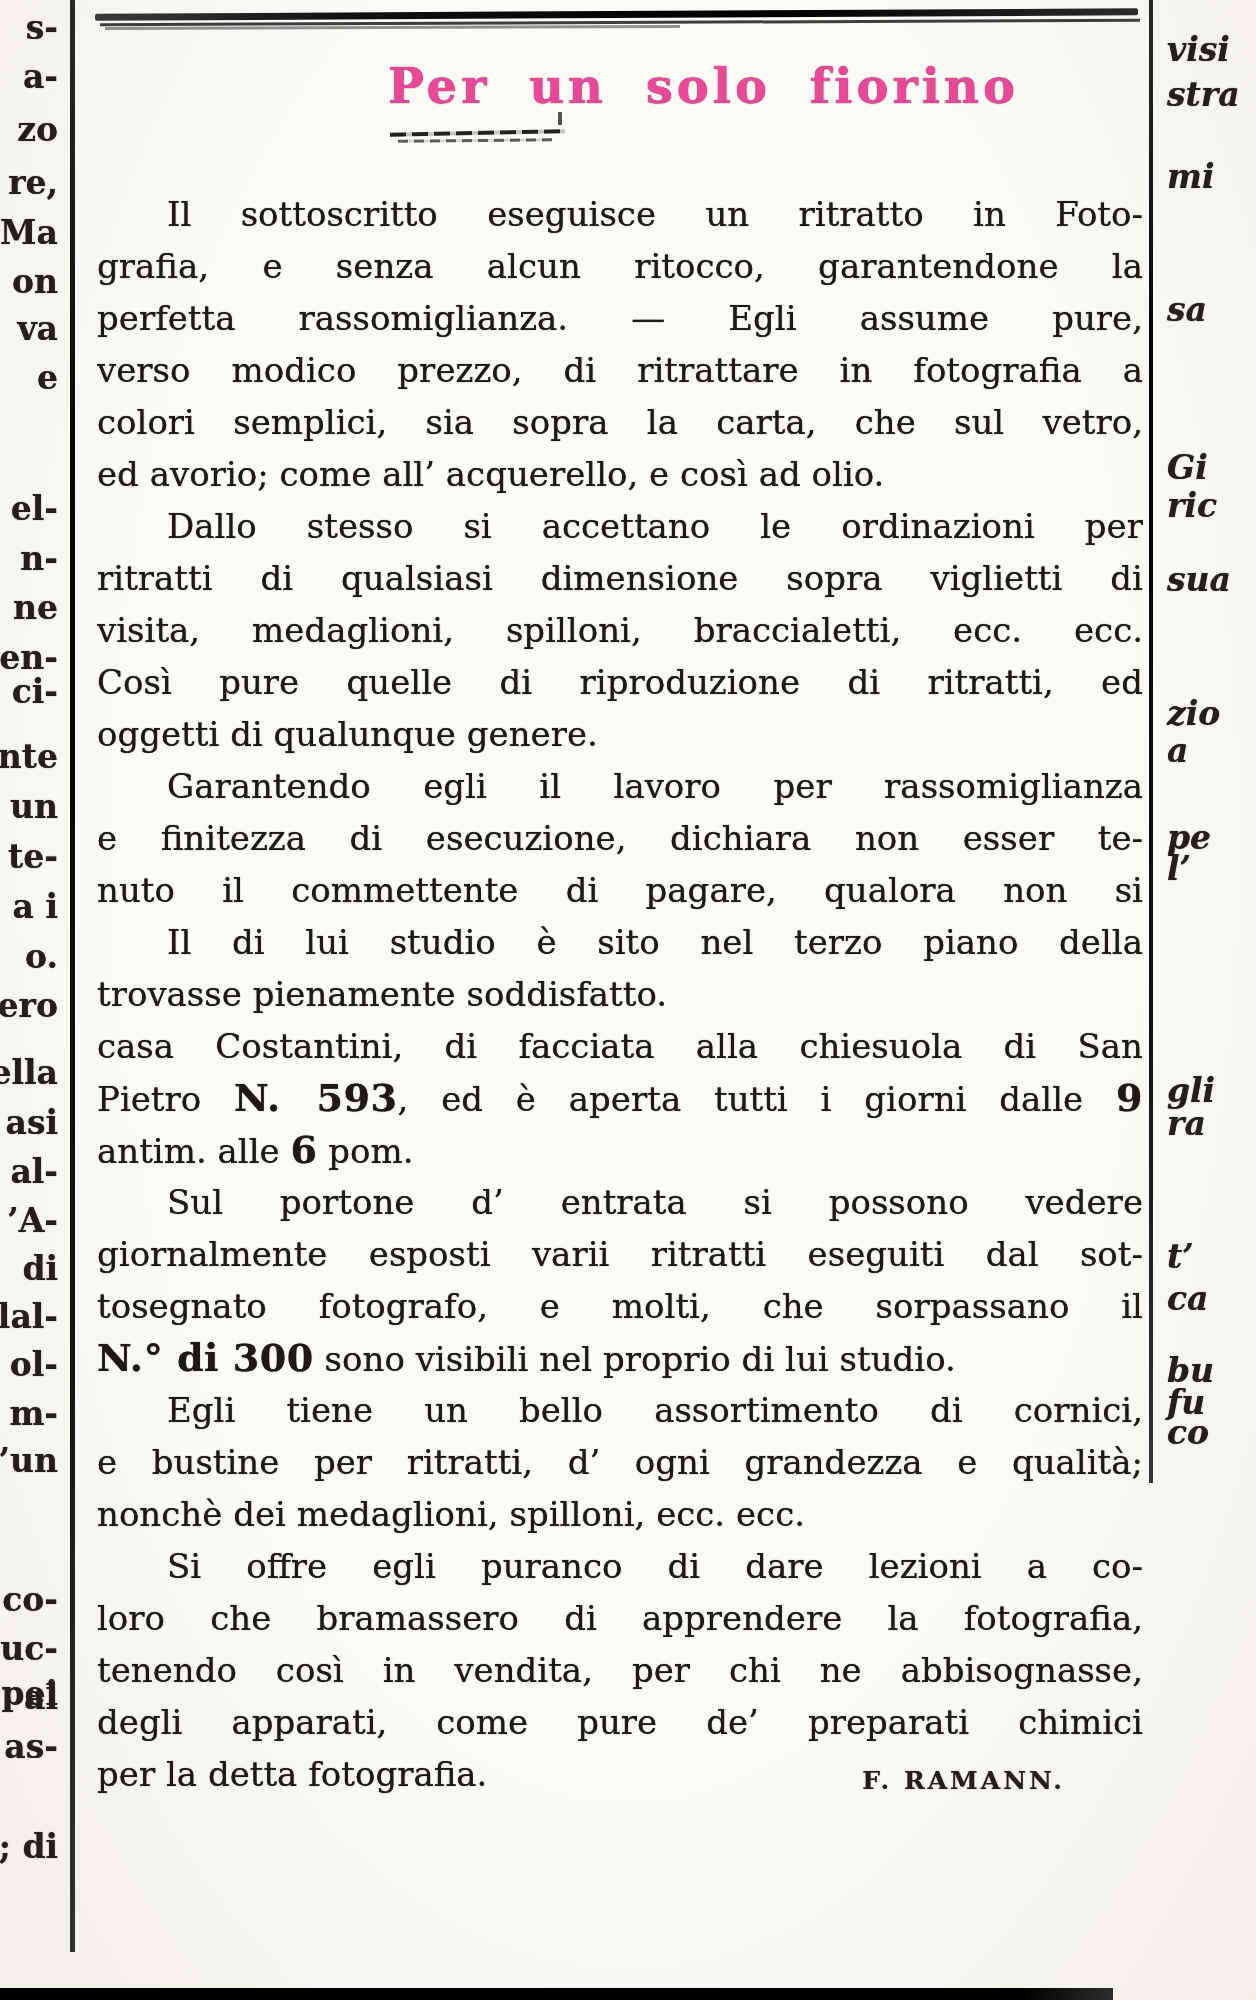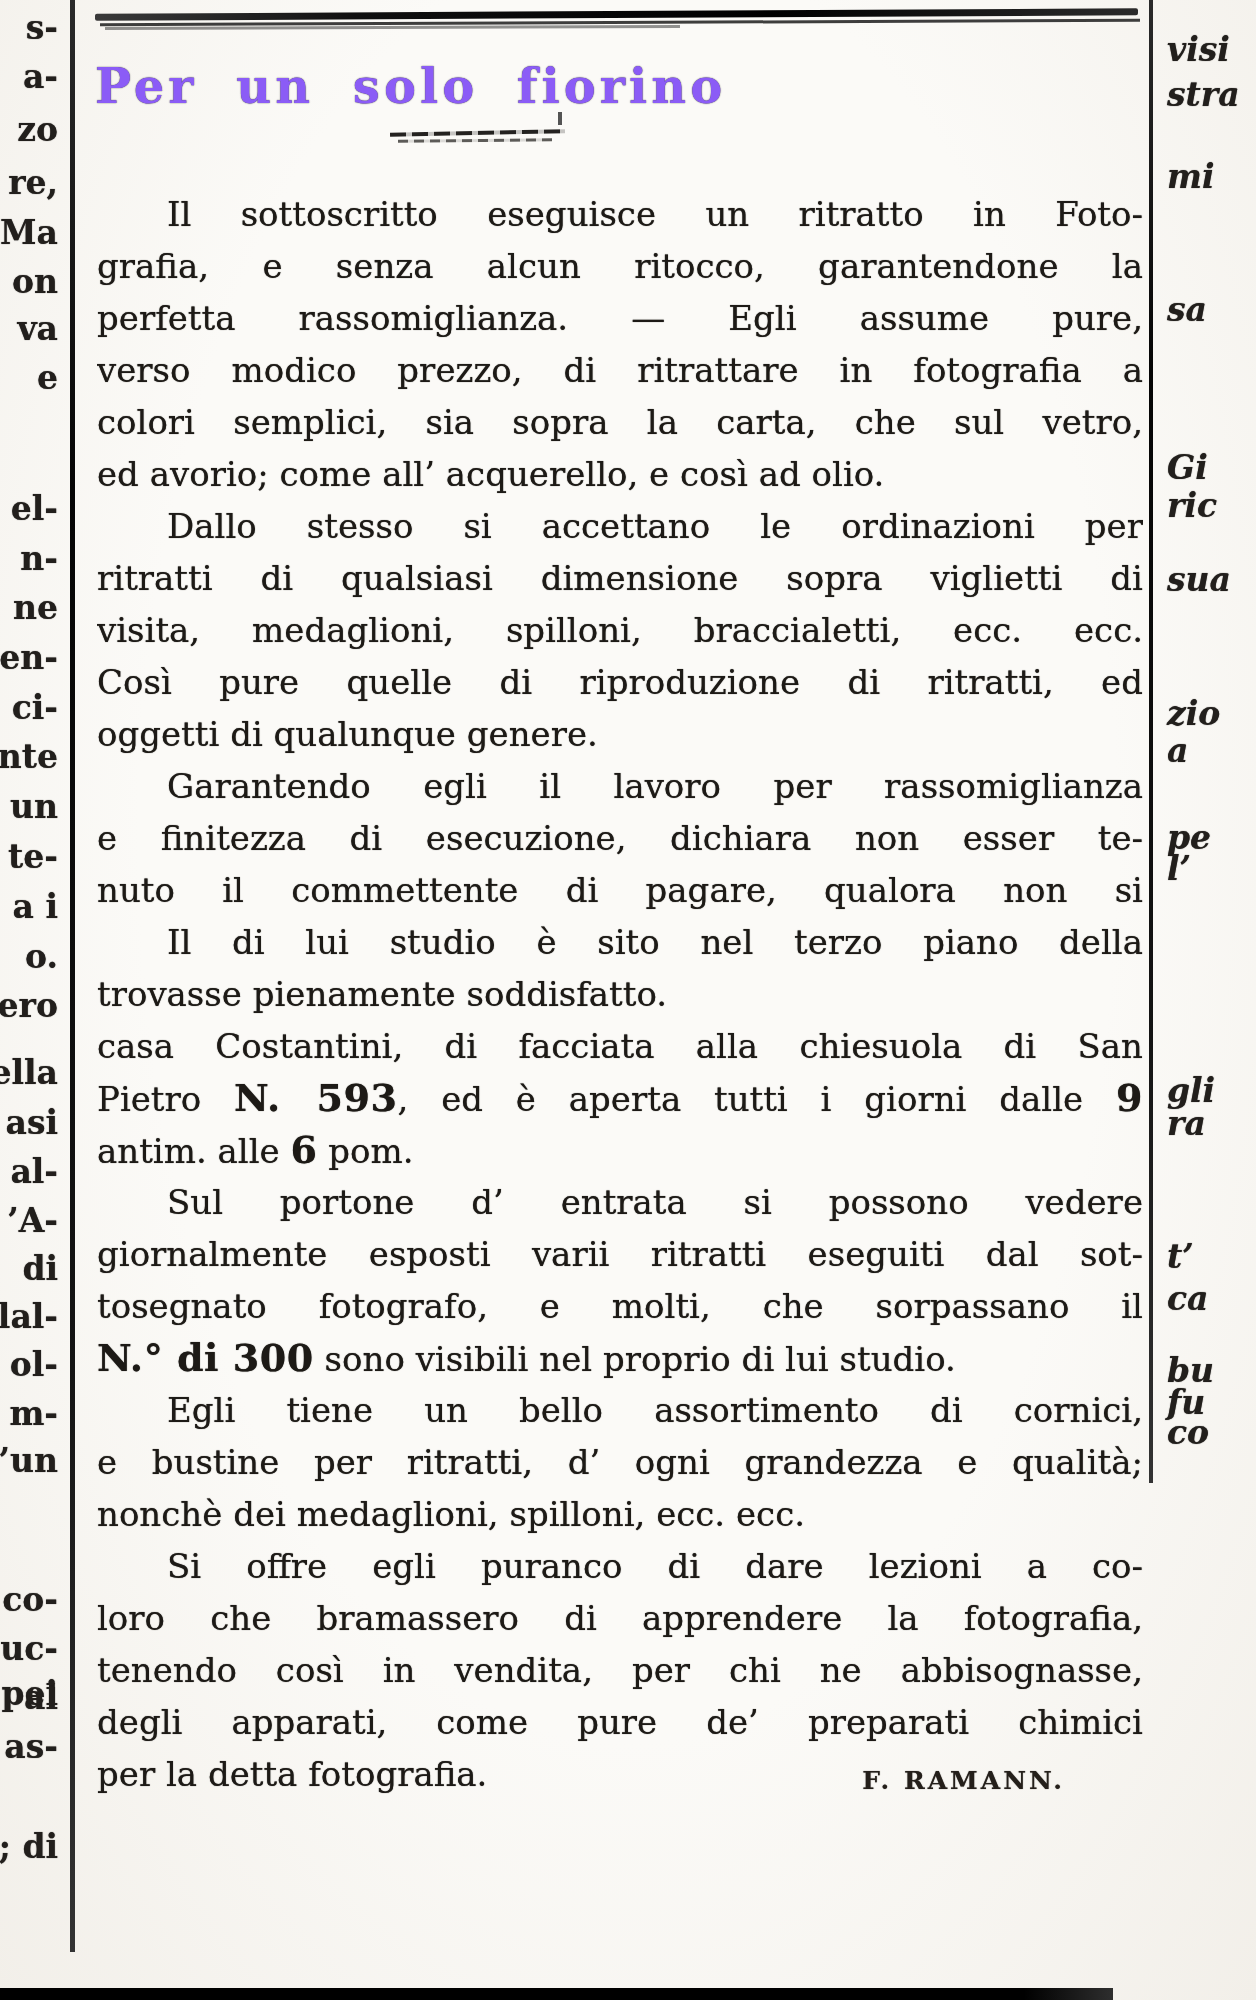--- a/index.html
+++ b/index.html
@@ -24,23 +24,23 @@
   #left-rule{left:70px;top:0;width:5px;height:1952px;}
   #right-rule{left:1149px;top:0;width:4px;height:1483px;}
   
   #advert{position:absolute;left:95px;top:0;width:1050px;height:1990px;}
   #top-rule{position:absolute;left:0;top:8px;width:1045px;height:26px;}
   #top-rule .bar1{position:absolute;left:0;right:2px;top:3px;height:7px;border-radius:2px;
     background:linear-gradient(90deg,#3a3a3a,#101010 25%,#000 65%,#2b2b2b);transform:rotate(-.3deg);}
   #top-rule .bar2{position:absolute;left:5px;right:0;top:13px;height:3px;background:#1c1c1c;opacity:.85;transform:rotate(-.25deg);}
   #top-rule .bar3{position:absolute;left:10px;top:18px;height:3px;width:55%;background:#3a3a3a;opacity:.55;transform:rotate(-.2deg);}
   #advert-title{
-    position:absolute;left:0;top:58px;width:88%;text-align:left;
+    position:absolute;left:0;top:58px;width:88%;text-align:right;
     font-size:48px;font-weight:bold;letter-spacing:4px;word-spacing:18px;
-    color:#8b5cf6;text-shadow:0 0 1.2px rgba(10,10,10,.9);
+    color:#ec4899;text-shadow:0 0 1.2px rgba(10,10,10,.9);
   }
   #title-tick{position:absolute;left:463px;top:112px;width:4px;height:13px;background:#2a2a2a;opacity:.8;}
   #title-divider{position:absolute;left:295px;top:131px;width:175px;height:16px;}
   #title-divider .d1{height:4px;background:repeating-linear-gradient(90deg,#242220 0 16px,rgba(36,34,32,.25) 16px 22px);transform:rotate(-1.2deg);}
   #title-divider .d2{height:3px;margin-top:4px;width:88%;margin-left:8px;
     background:repeating-linear-gradient(90deg,rgba(40,38,35,.75) 0 10px,rgba(40,38,35,.15) 10px 16px);transform:rotate(-.6deg);}
   
   #article-body{position:absolute;left:2px;top:188px;width:1046px;}
   .line{
     font-size:34px;line-height:52px;height:52px;overflow:hidden;
@@ -69,21 +69,21 @@
     <div class="frag" style="top: 110px;">zo</div>
     <div class="frag" style="top: 163px;">re,</div>
     <div class="frag" style="top: 213px;">Ma</div>
     <div class="frag" style="top: 262px;">on</div>
     <div class="frag" style="top: 309px;">va</div>
     <div class="frag" style="top: 358px;">e</div>
     <div class="frag" style="top: 489px;">el-</div>
     <div class="frag" style="top: 539px;">n-</div>
     <div class="frag" style="top: 588px;">ne</div>
     <div class="frag" style="top: 638px;">en-</div>
-    <div class="frag" style="top: 688px; margin-left: 28px;">ci-</div>
+    <div class="frag" style="top: 672px; margin-left: 28px;">ci-</div>
     <div class="frag" style="top: 737px;">nte</div>
     <div class="frag" style="top: 787px;">un</div>
     <div class="frag" style="top: 837px;">te-</div>
     <div class="frag" style="top: 887px;">a i</div>
     <div class="frag" style="top: 937px;">o.</div>
     <div class="frag" style="top: 986px;">ero</div>
     <div class="frag" style="top: 1053px;">ella</div>
     <div class="frag" style="top: 1103px;">asi</div>
     <div class="frag" style="top: 1152px; text-align: center;">al-</div>
     <div class="frag" style="top: 1201px;">’A-</div>

